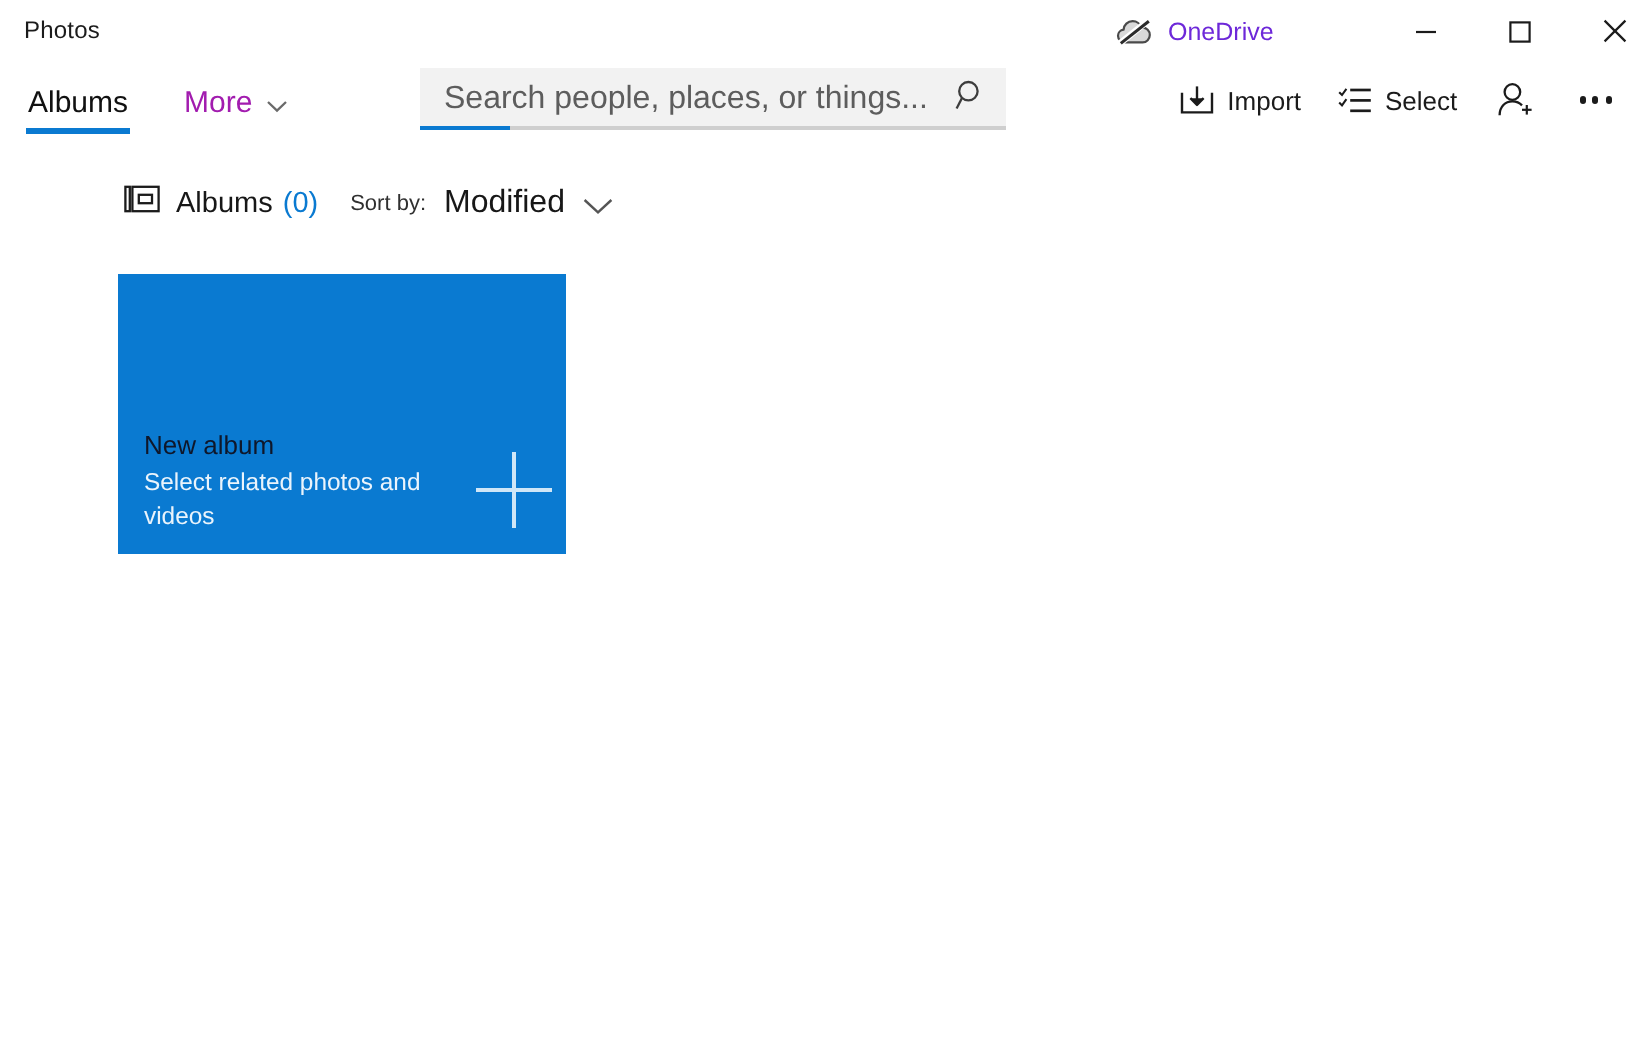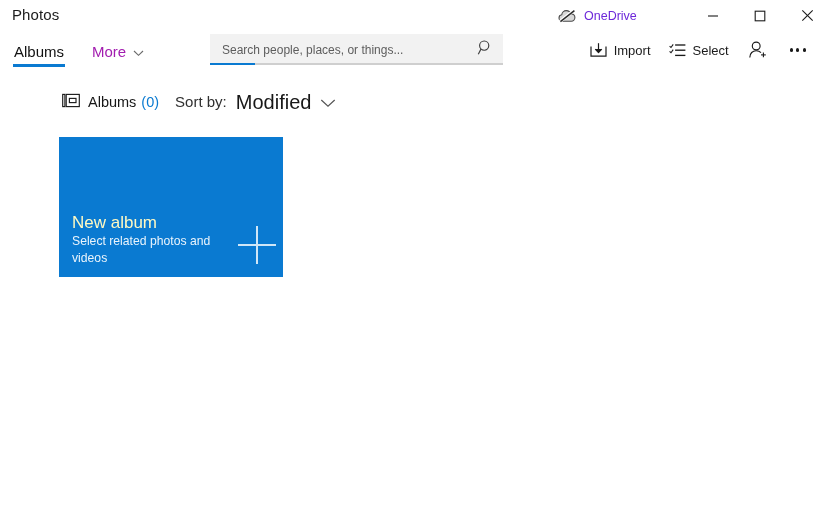--- a/index.html
+++ b/index.html
@@ -23,21 +23,21 @@
     position: absolute;
     top: 0; left: 0;
     width: 826px;
     height: 31px;
     background: #ffffff;
   }
   .app-title {
     position: absolute;
     left: 12px;
     top: 7px;
-    font-size: 15px;
+    font-size: 12px;
     color: #1b1b1b;
     line-height: 16px;
     letter-spacing: .1px;
   }
 
   .onedrive-group {
     position: absolute;
     left: 552px;
     top: 3px;
     height: 26px;
@@ -129,21 +129,21 @@
     position: absolute;
     left: 0; bottom: 0;
     width: 45px;
     height: 2.2px;
     background: #0a7ad1;
   }
   .search-placeholder {
     position: absolute;
     left: 12px;
     top: 7px;
-    font-size: 12px;
+    font-size: 16px;
     color: #5d5d5d;
     line-height: 18px;
     white-space: nowrap;
   }
   .search-icon-btn {
     position: absolute;
     right: 5px;
     top: 3px;
     width: 26px;
     height: 25px;
@@ -215,26 +215,26 @@
     line-height: 20px;
     margin-left: -3px;
   }
   .sortby {
     display: flex;
     align-items: center;
     gap: 9px;
     margin-left: 16px;
   }
   .sortby-label {
-    font-size: 15px;
+    font-size: 11px;
     color: #303030;
     line-height: 18px;
   }
   .sortby-value {
-    font-size: 20px;
+    font-size: 16px;
     color: #171717;
     line-height: 20px;
   }
   .chev-lg { display:block; margin-top: 2px; }
 
   
   .tile {
     position: absolute;
     left: 59px;
     top: 137px;
@@ -243,22 +243,22 @@
     background: #0a7ad1;
     overflow: hidden;
   }
   .tile-text {
     position: absolute;
     left: 13px;
     top: 76px;
     width: 150px;
   }
   .tile-title {
-    font-size: 17px;
-    color: #fef9c3;
+    font-size: 13px;
+    color: #0f172a;
     line-height: 19px;
     margin-bottom: 1px;
   }
   .tile-sub {
     font-size: 12.2px;
     color: #eaf4fc;
     line-height: 17px;
   }
   .plus-wrap {
     position: absolute;

